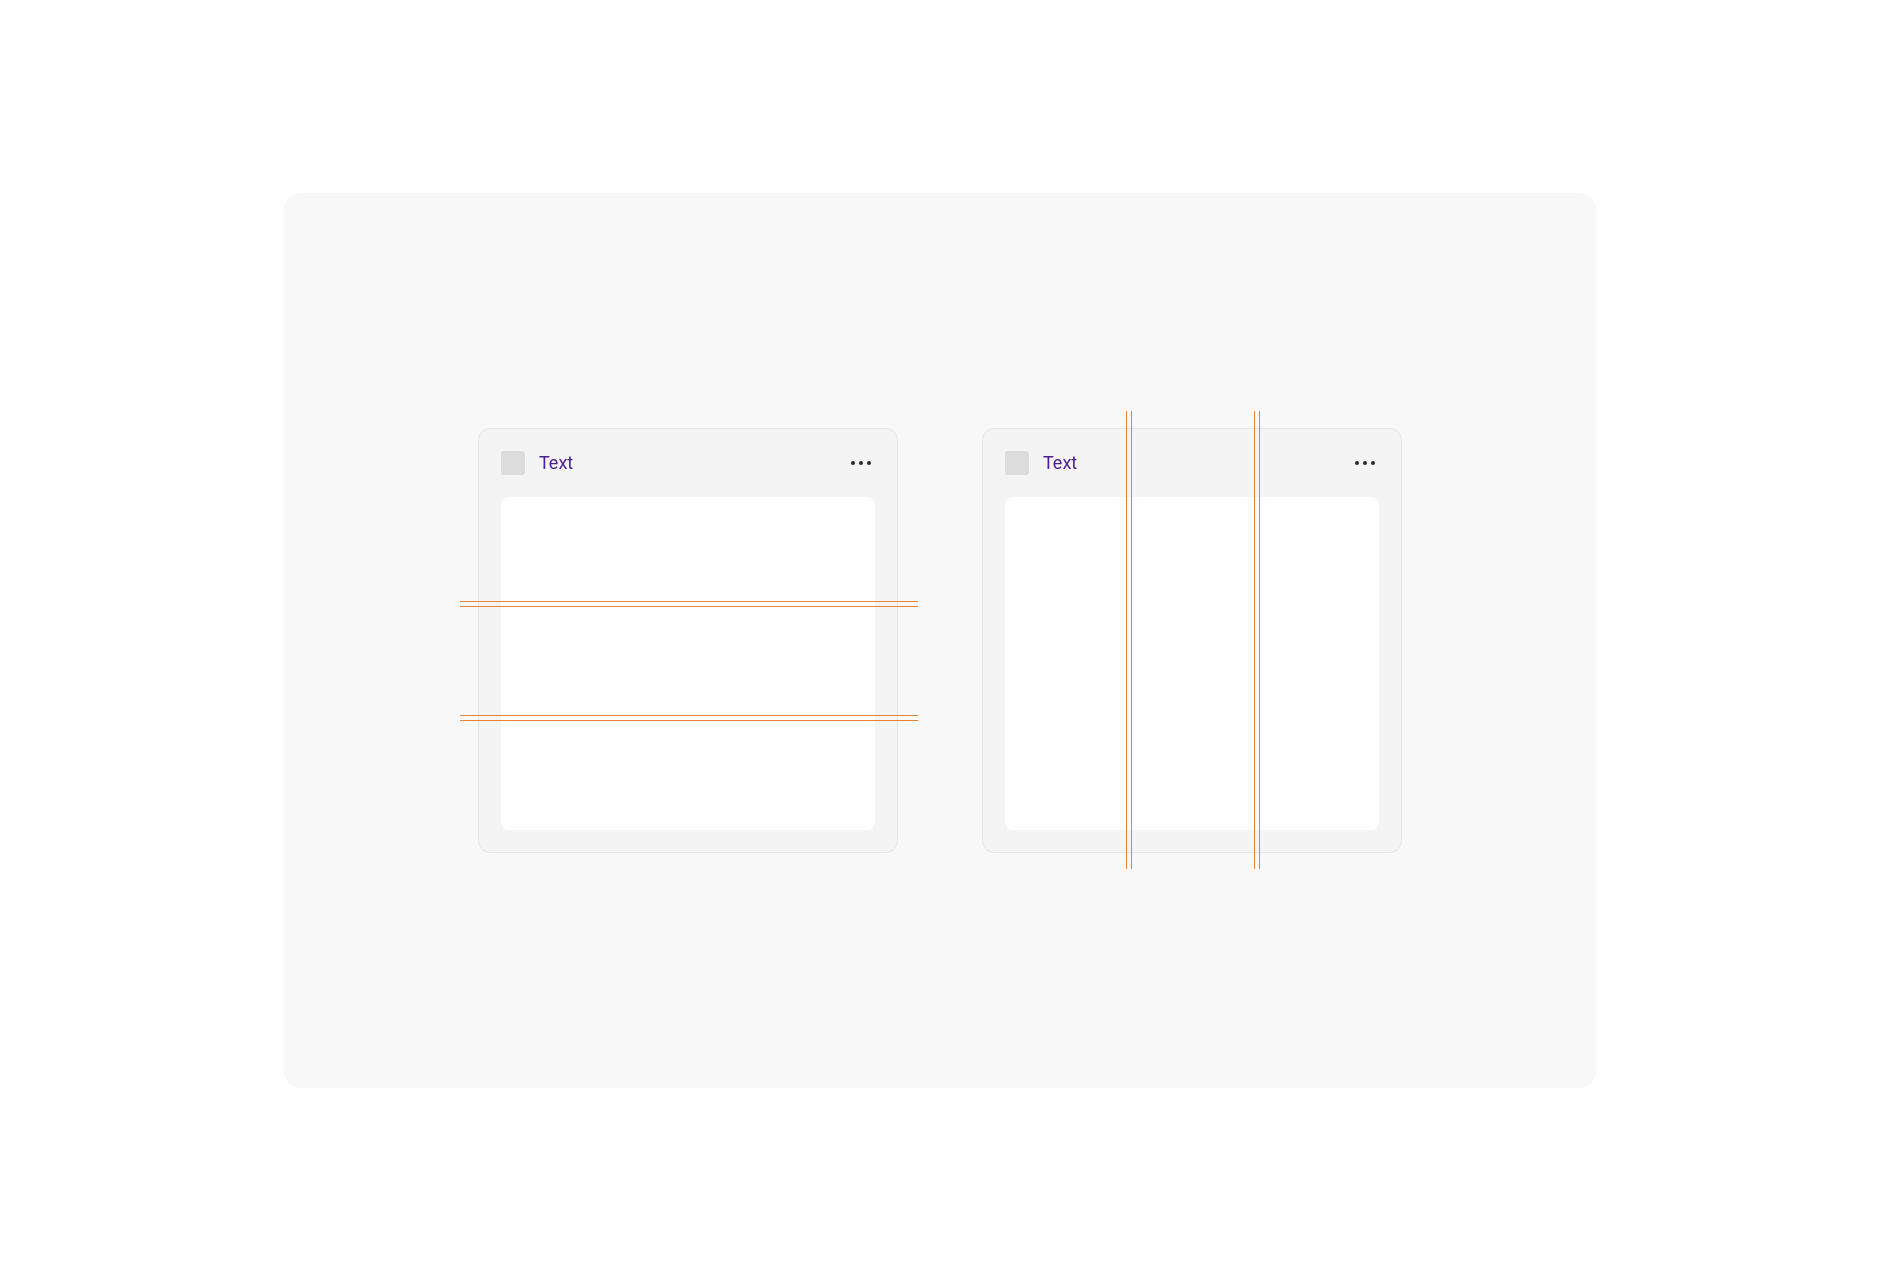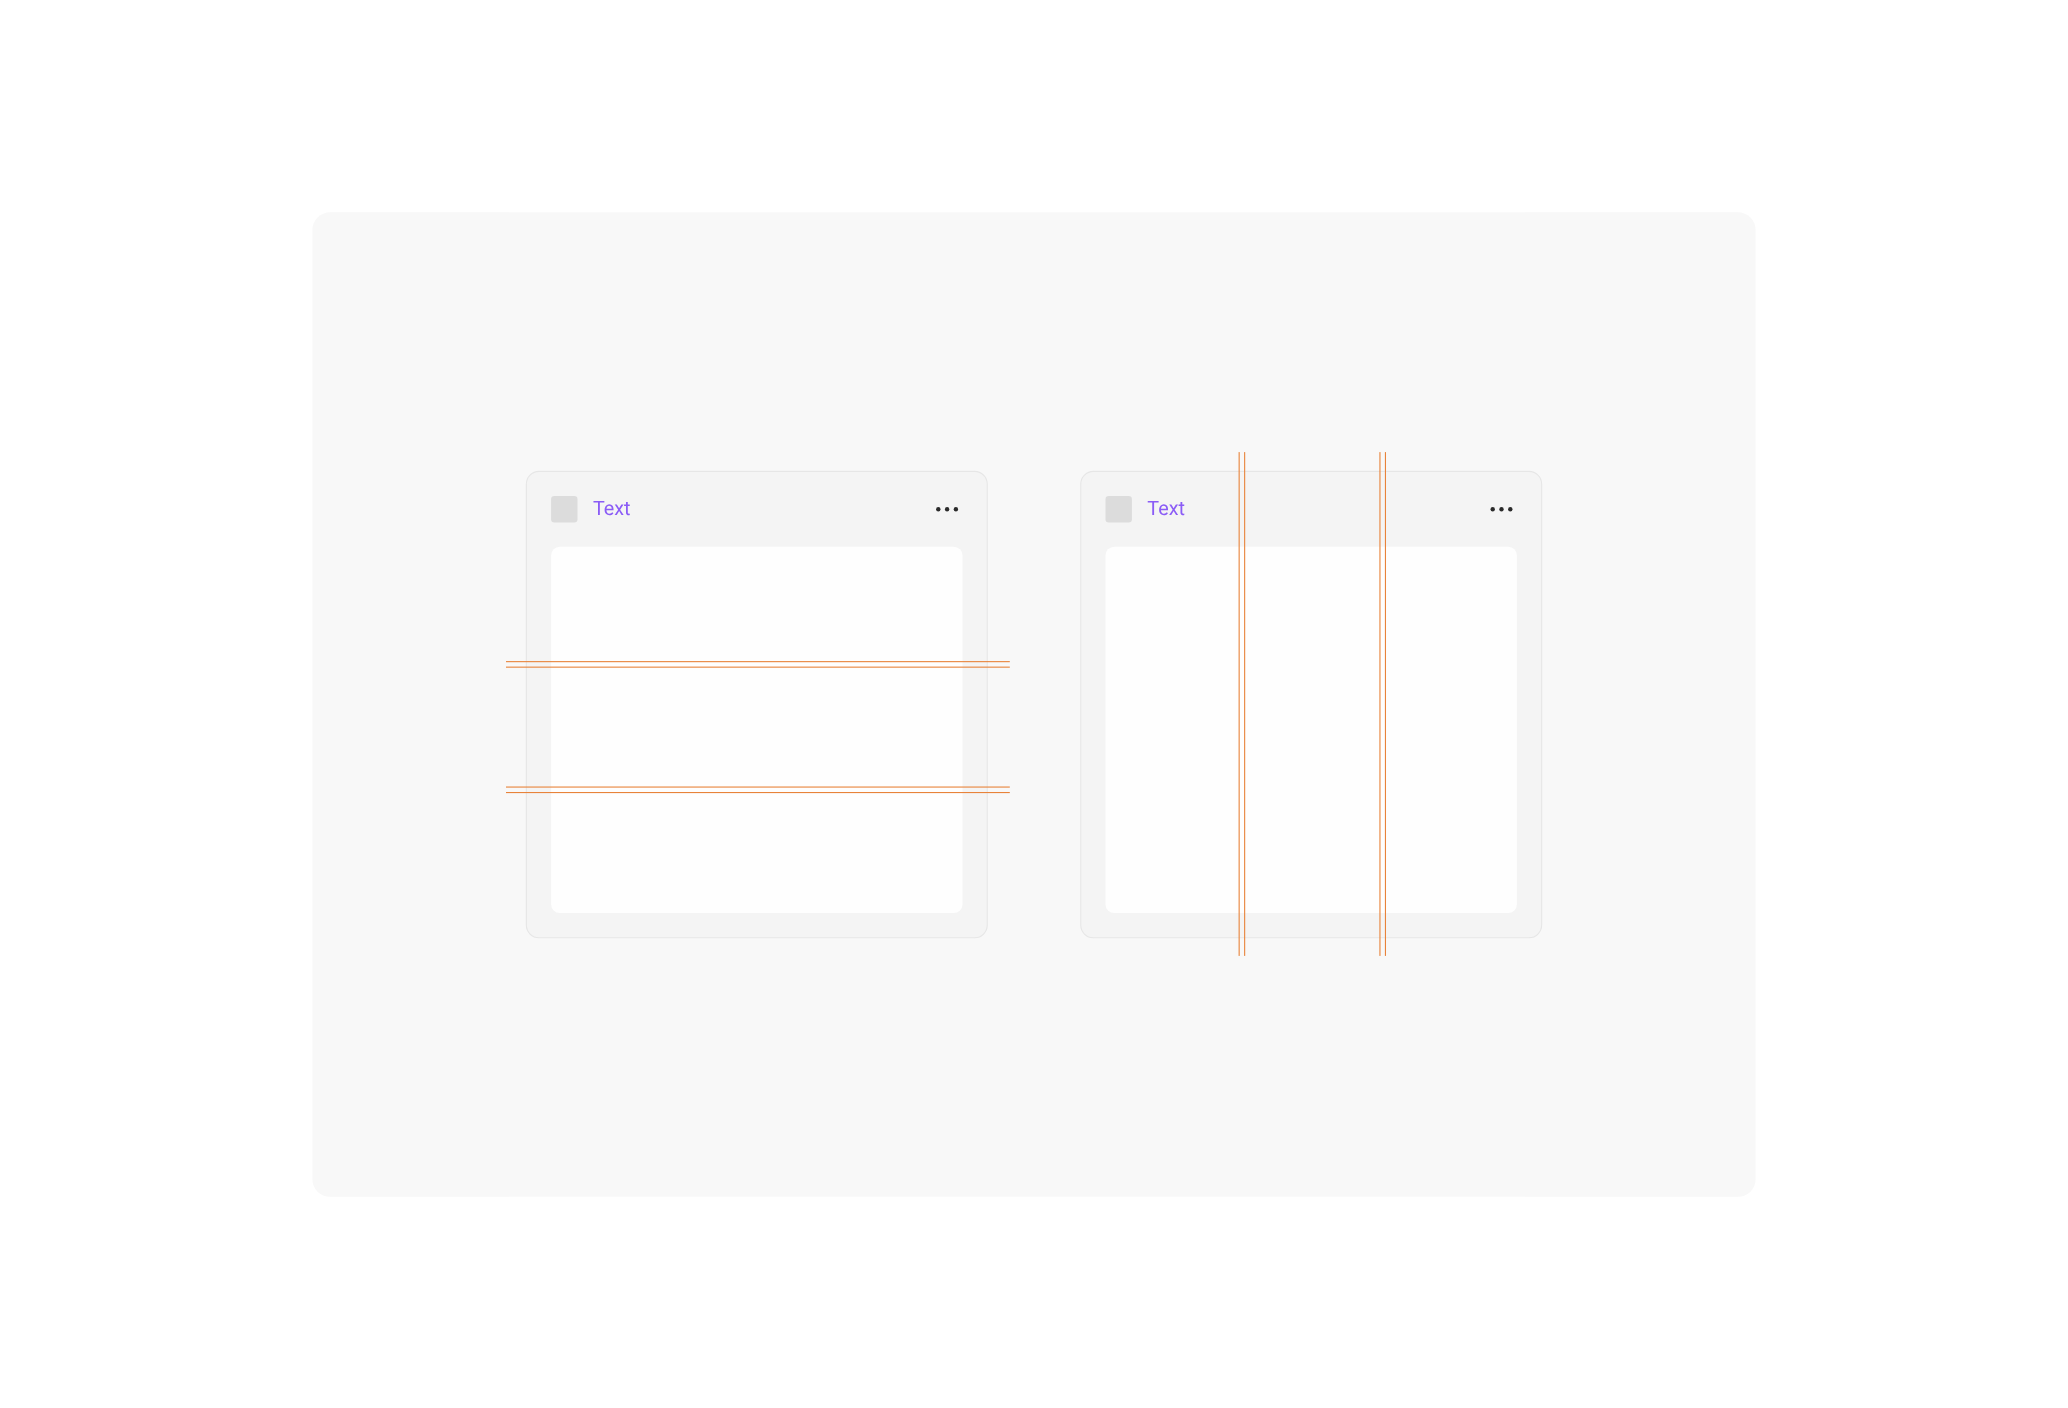--- a/index.html
+++ b/index.html
@@ -58,21 +58,21 @@
     .icon-placeholder {
       width: 24px;
       height: 24px;
       background: #dcdcdc;
       border-radius: 3px;
     }
     
     .card-title {
       font-size: 18px;
       font-weight: 400;
-      color: #8b5cf6;
+      color: #4c1d95;
     }
     
     .more-icon {
       display: flex;
       gap: 4px;
       cursor: pointer;
       padding: 4px;
     }
     
     .more-icon span {

